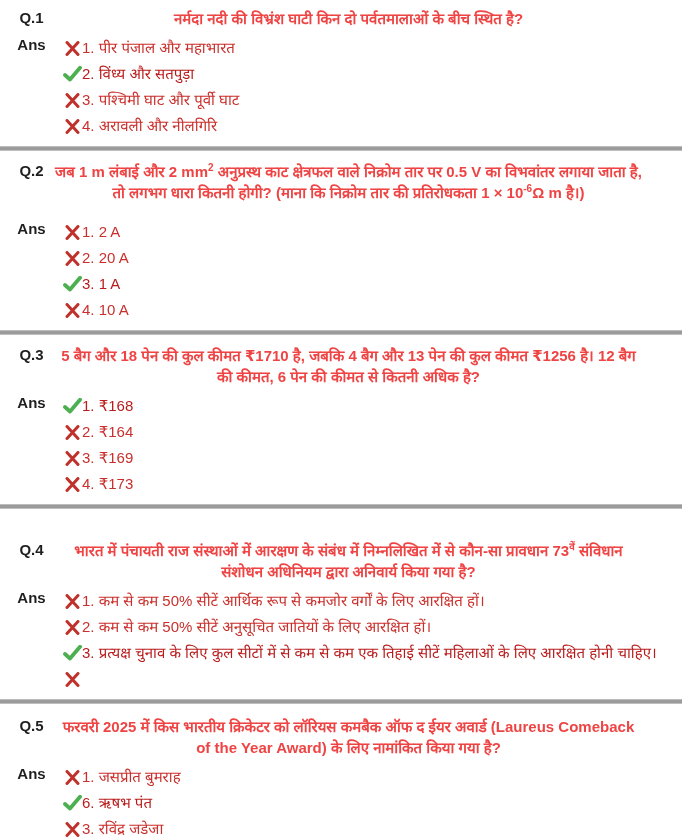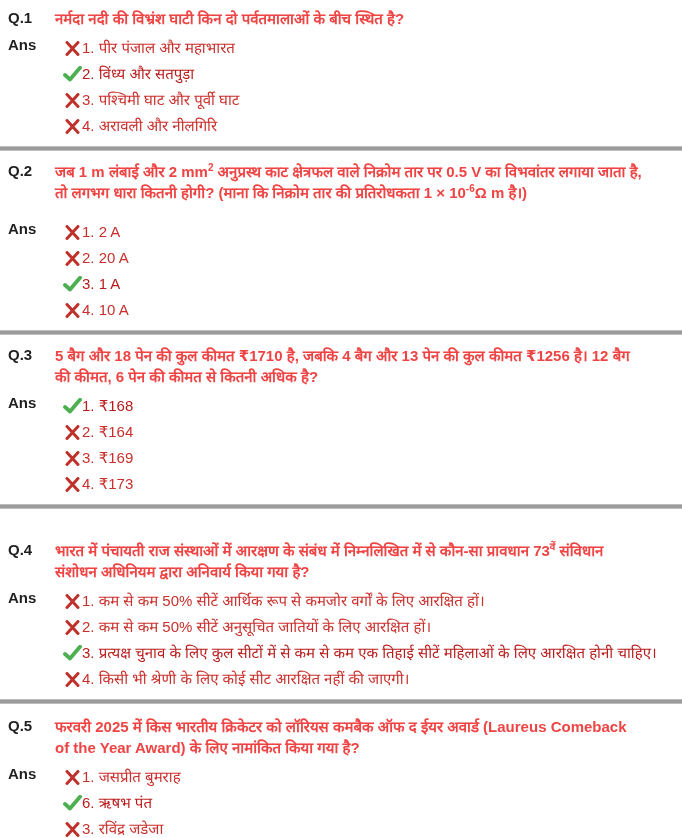--- a/index.html
+++ b/index.html
@@ -4,21 +4,21 @@
 <style>
   * { margin: 0; padding: 0; box-sizing: border-box; }
   html, body { background: #ffffff; }
   body {
     width: 682px;
     min-height: 838px;
     font-family: "Liberation Sans", "DejaVu Sans", sans-serif;
     color: #1f1f1f;
   }
   .page { width: 682px; }
-  .qblock { padding: 8px 10px 7px 8px; }
+  .qblock { padding: 8px 10px 7px 8px; text-align: center; }
   .qblock.pad-q2 { padding-top: 10px; }
   .qblock.pad-q3 { padding-top: 10px; }
   .qblock.pad-q4 { padding-top: 31px; }
   .qblock.pad-q5 { padding-top: 12px; }
   .row { display: flex; align-items: flex-start; }
   .col-label {
     flex: 0 0 47px;
     font-weight: bold;
     font-size: 15px;
     padding-top: 1px;
@@ -224,21 +224,20 @@
               </svg>
             </span>
           <span class="otext">3. प्रत्यक्ष चुनाव के लिए कुल सीटों में से कम से कम एक तिहाई सीटें महिलाओं के लिए आरक्षित होनी चाहिए।</span>
         </div>
         <div class="opt wrong wide">
           <span class="oicon">
               <svg width="15" height="15" viewBox="0 0 15 15">
                 <path d="M2 1.5 L13 13.5 M13 1.5 L2 13.5" fill="none" stroke="#c0312b" stroke-width="3" stroke-linecap="round"></path>
               </svg>
             </span>
-          <span class="otext">4. किसी भी श्रेणी के लिए कोई सीट आरक्षित नहीं की जाएगी।</span>
         </div>
       </div>
     </div>
   </section>
   <div class="separator"></div>
 
   <section class="qblock pad-q5">
     <div class="row">
       <div class="col-label">Q.5</div>
       <div class="qtext"><span>फरवरी 2025 में किस भारतीय क्रिकेटर को लॉरियस कमबैक ऑफ द ईयर अवार्ड (Laureus Comeback of the Year Award) के लिए नामांकित किया गया है?</span></div>

